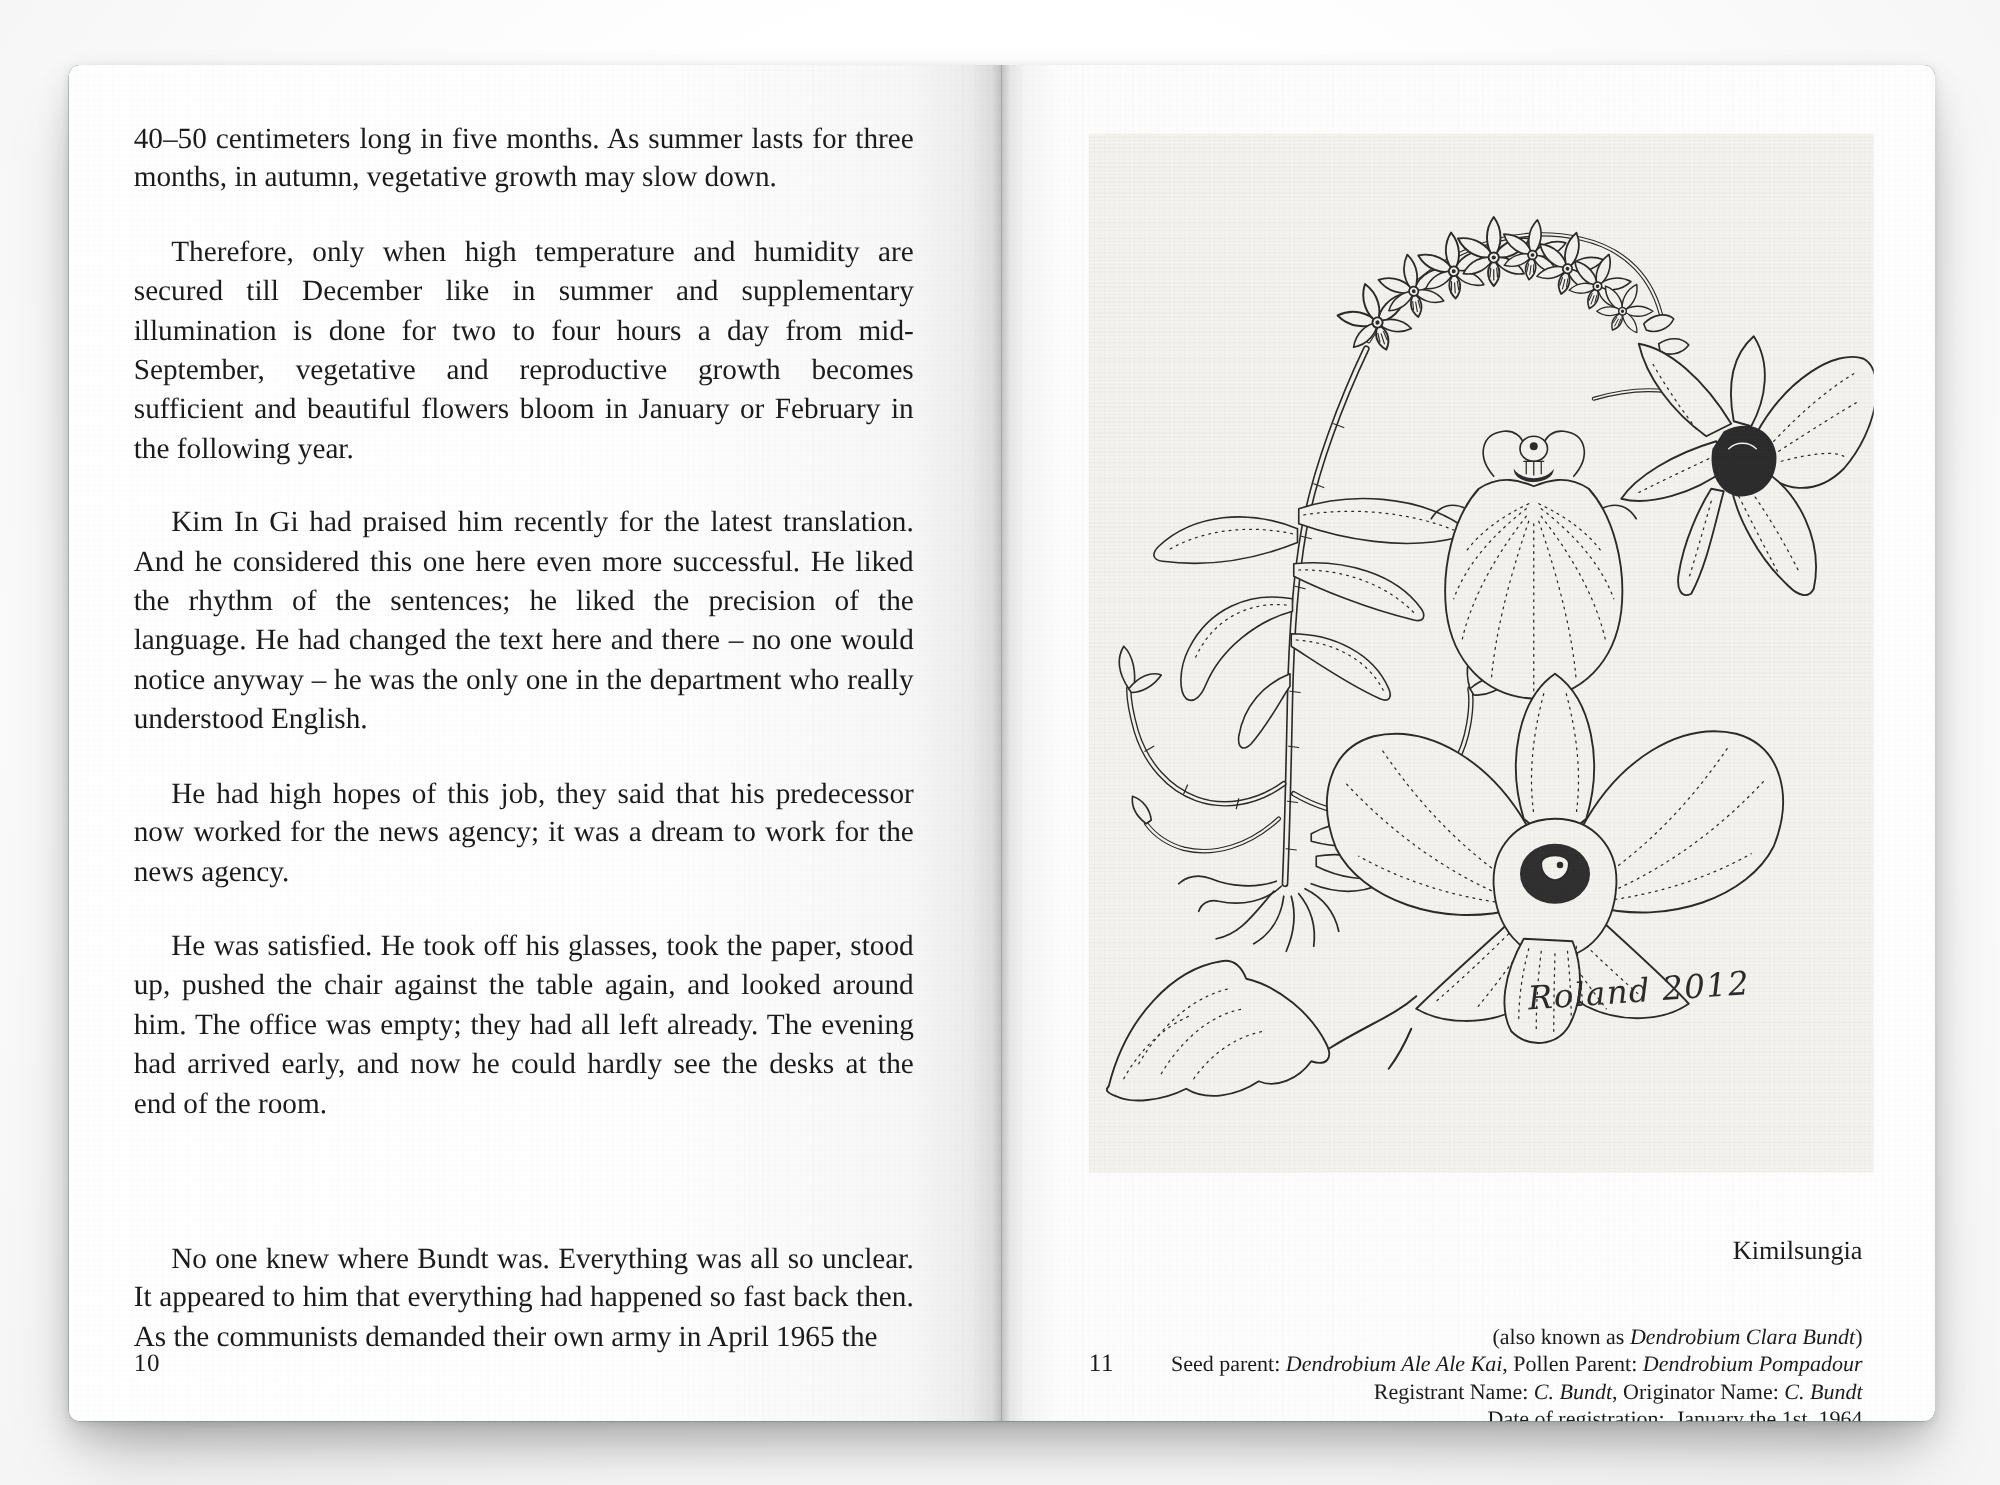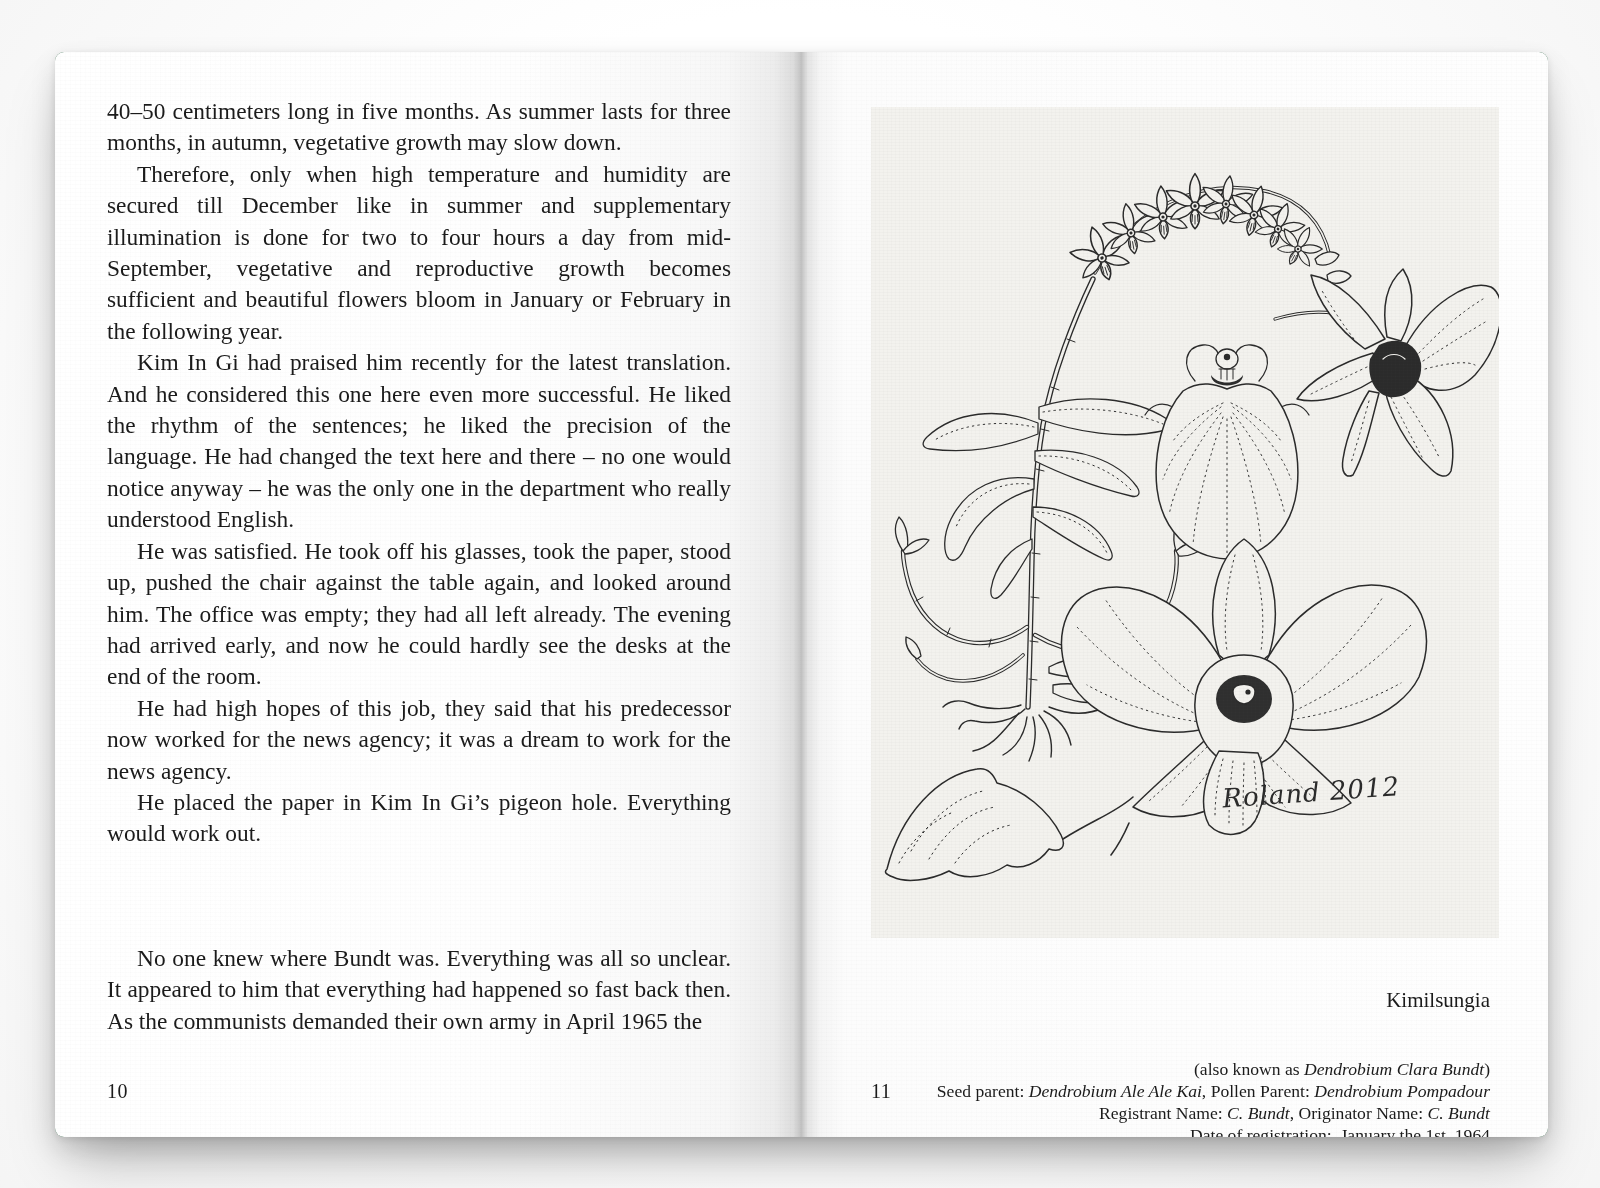--- a/index.html
+++ b/index.html
@@ -41,21 +41,21 @@
     left: 746px; width: 747px;
     background: linear-gradient(to right,
       #bfbfbf 0%, #e4e4e4 0.9%, #f5f5f5 2.6%, #fcfcfc 6%, #fefefe 100%);
   }
   .text-block {
     position: absolute; left: 52px; top: 44px; width: 624px;
     font-size: 23.4px; line-height: 31.4px;
     text-align: justify;
   }
   .text-block p { margin: 0; }
-  .text-block p.indent { text-indent: 30px; }
+  .text-block p.indent { text-indent: 30px; margin-top: 28px; }
   .text-block p.section-break { margin-top: 93px; }
   .page-number {
     position: absolute; top: 1028px; font-size: 20px;
     text-align: left; letter-spacing: .5px;
   }
   .page-left  .page-number { left: 52px; width: 624px; }
   .page-right .page-number { left: 70px; width: 628px; }
   .illustration-panel {
     position: absolute; left: 70px; top: 55px;
     width: 628px; height: 831px;
@@ -87,23 +87,22 @@
 <body>
 
 <div class="book">
   <div class="book-inner">
 
     <div class="page page-left">
       <div class="text-block">
           <p class="">40–50 centimeters long in five months. As summer lasts for three months, in autumn, vegetative growth may slow down.</p>
           <p class="indent">Therefore, only when high temperature and humidity are secured till December like in summer and supplementary illumination is done for two to four hours a day from mid-September, vegetative and reproductive growth becomes sufficient and beautiful flowers bloom in January or February in the following year.</p>
           <p class="indent">Kim In Gi had praised him recently for the latest translation. And he considered this one here even more successful. He liked the rhythm of the sentences; he liked the precision of the language. He had changed the text here and there – no one would notice anyway – he was the only one in the department who really understood English.</p>
+          <p class="indent">He had high hopes of this job, they said that his predecessor now worked for the news agency; it was a dream to work for the news agency.</p>
           <p class="indent">He was satisfied. He took off his glasses, took the paper, stood up, pushed the chair against the table again, and looked around him. The office was empty; they had all left already. The evening had arrived early, and now he could hardly see the desks at the end of the room.</p>
-          <p class="indent">He had high hopes of this job, they said that his predecessor now worked for the news agency; it was a dream to work for the news agency.</p>
-          <p class="indent">He placed the paper in Kim In Gi’s pigeon hole. Everything would work out.</p>
           <p class="indent section-break">No one knew where Bundt was. Everything was all so unclear. It appeared to him that everything had happened so fast back then. As the communists demanded their own army in April 1965 the</p>
         </div>
       <div class="page-number">10</div>
     </div>
 
     <div class="page page-right">
 
       <div class="illustration-panel">
         <svg viewBox="0 0 628 831" fill="none" stroke="#2a2a2a" stroke-width="1.3" stroke-linecap="round" stroke-linejoin="round">
           <defs>

